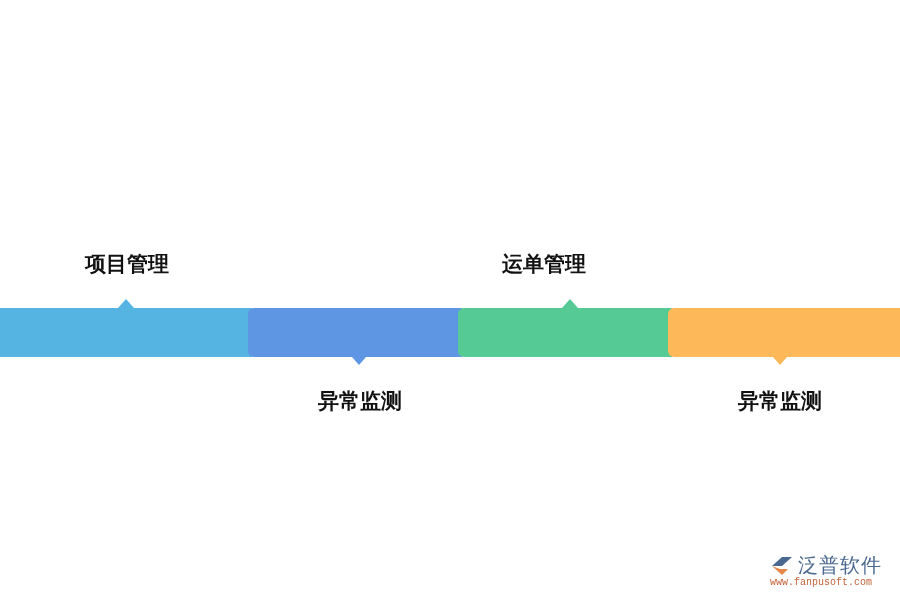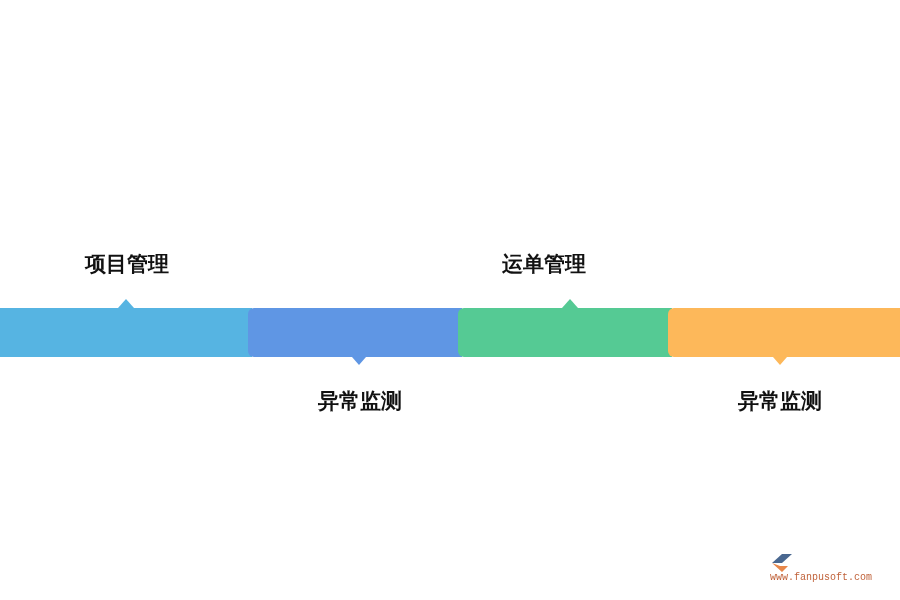--- a/index.html
+++ b/index.html
@@ -33,15 +33,16 @@
   <div class="label" style="left:544px;top:250px;">运单管理</div>
   <div class="label" style="left:780px;top:387px;">异常监测</div>
 </div>
 
 <div class="logo">
   <div class="logo-row">
     <svg width="24" height="22" viewBox="0 0 24 22">
       <path d="M2 11 L12 2 L22 2 L12 11 Z" fill="#4a6890"></path>
       <path d="M2 11 L12 20 L18 14 L10 14 Z" fill="#e8874a"></path>
     </svg>
+    <span class="logo-text">泛普软件</span>
   </div>
   <div class="logo-url">www.fanpusoft.com</div>
 </div>
 
 </body></html>

